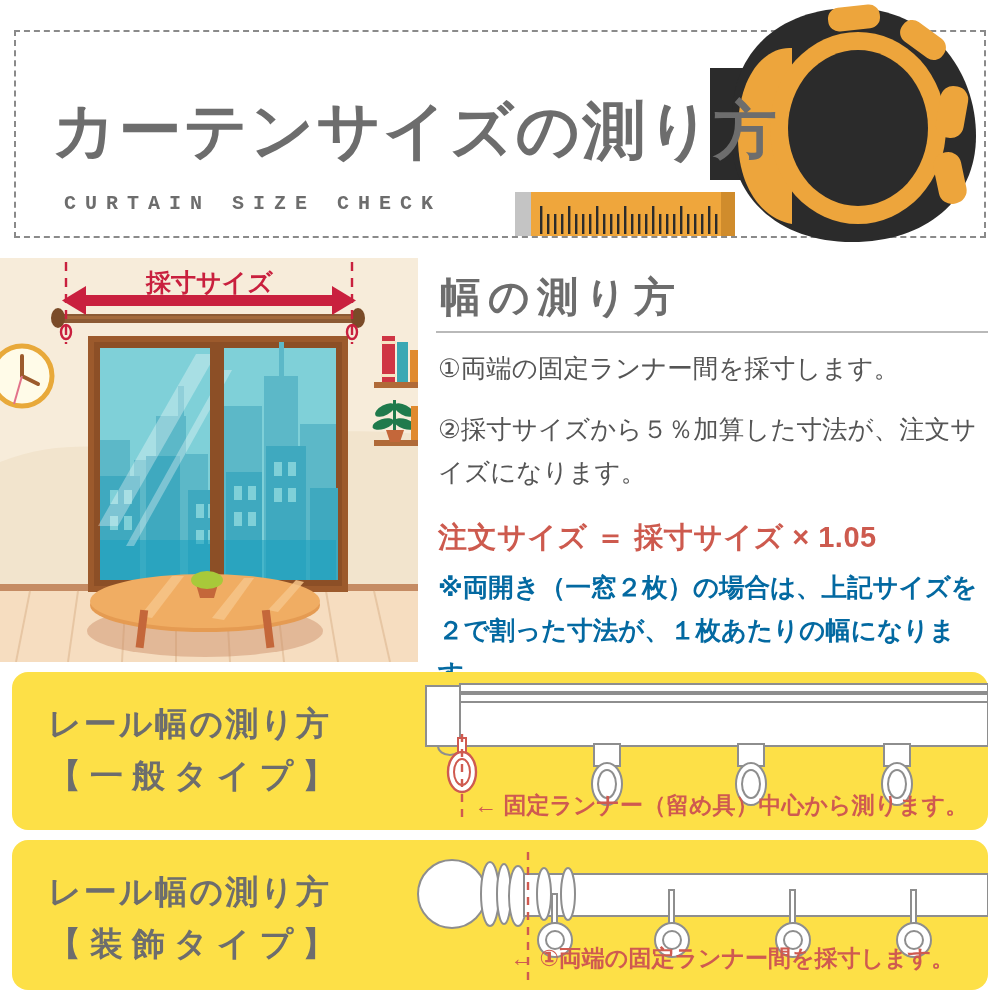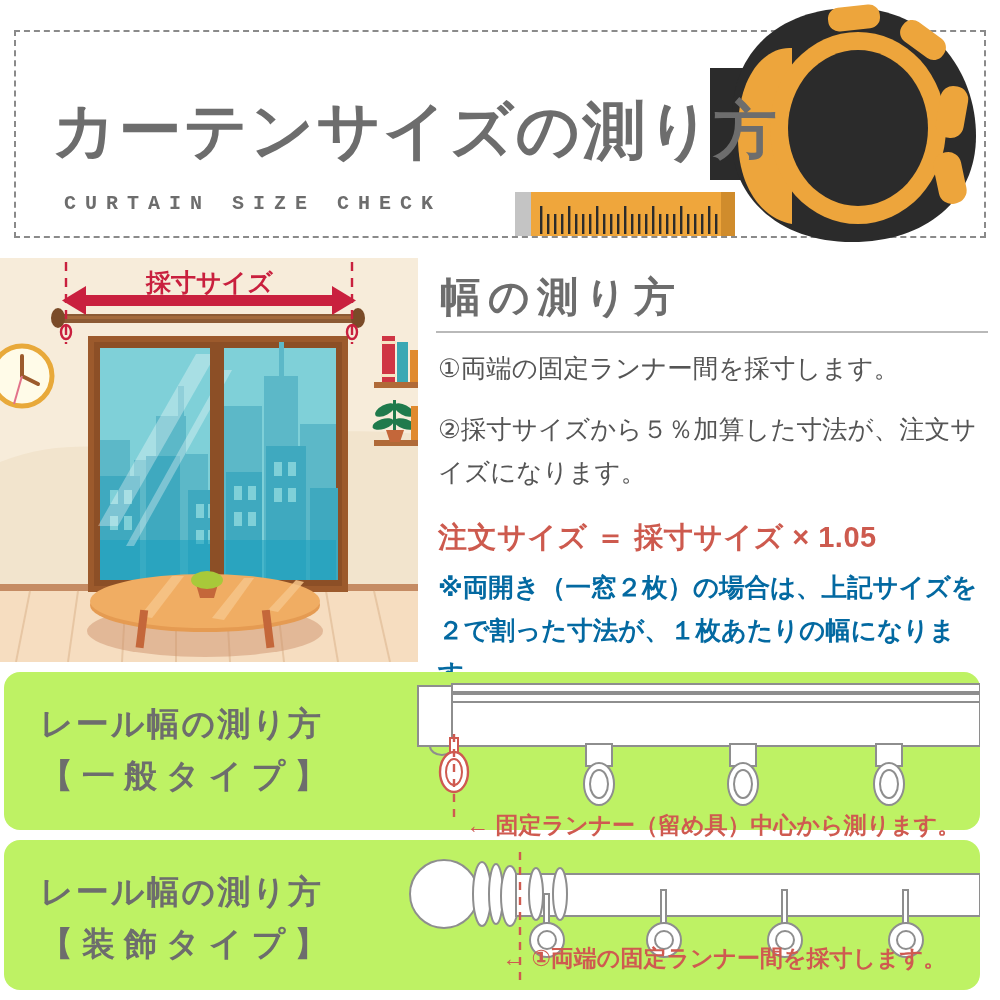--- a/index.html
+++ b/index.html
@@ -115,23 +115,23 @@
     margin: 8px 0 0 4px;
     font-size: 25.5px;
     line-height: 1.68;
     color: #0369a1;
     font-weight: bold;
   }
 
   
   .railpanel {
     position: absolute;
-    left: 4px;
+    left: 12px;
     width: 976px;
-    background: #bef264;
+    background: #fde047;
     border-radius: 16px;
     box-sizing: border-box;
   }
   #panel-general { top: 672px; height: 158px; }
   #panel-decor   { top: 840px; height: 150px; }
 
   .rail-label {
     position: absolute;
     left: 36px; top: 26px;
     font-size: 33px;
@@ -151,21 +151,21 @@
   #panel-general .rail-svg { height: 158px; }
   #panel-decor   .rail-svg { height: 150px; }
 
   .rail-note {
     position: absolute;
     font-size: 23px;
     font-weight: 700;
     color: #cf5a50;
     white-space: nowrap;
   }
-  #note-general { left: 462px; top: 118px; margin-top: 20px; }
+  #note-general { left: 462px; top: 118px; }
   #note-decor   { left: 498px; top: 103px; }
 </style>
 </head>
 <body>
 
 <div class="header">
 
   <div class="header-frame"></div>
 
   <div class="header-title">カーテンサイズの測り方</div>

